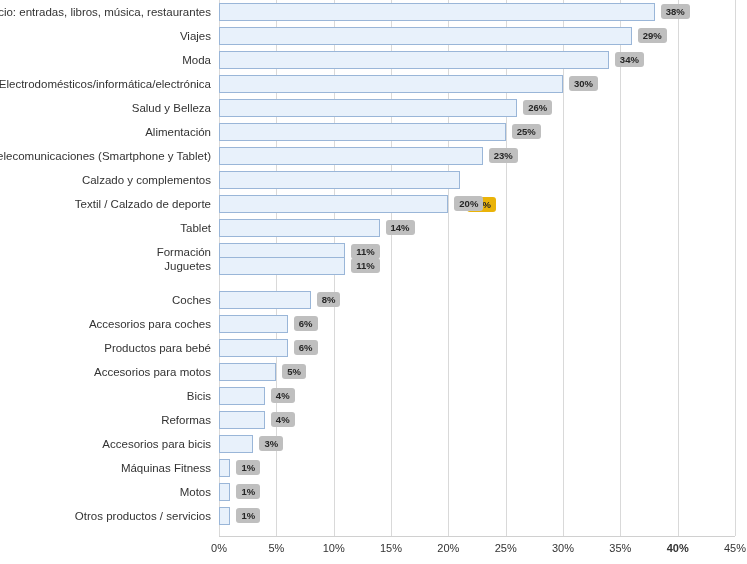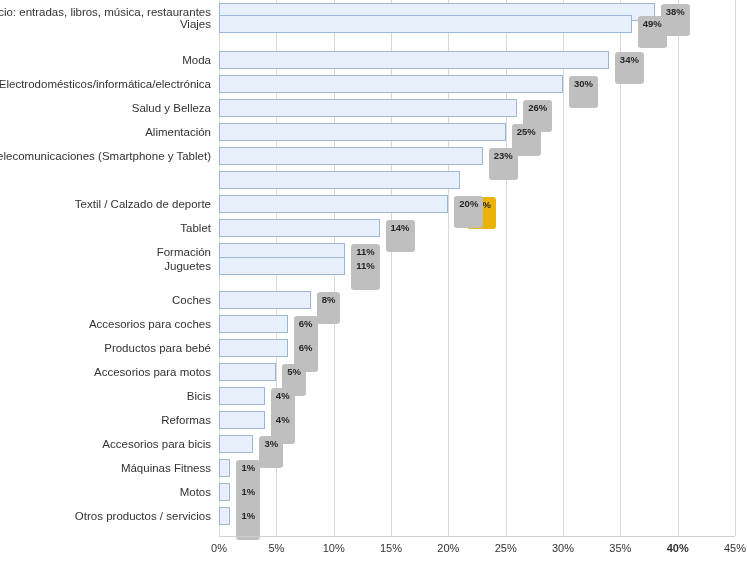--- a/index.html
+++ b/index.html
@@ -70,21 +70,21 @@
     left: 0;
     top: 3px;
     height: 18px;
     background: #e8f1fb;
     border: 1px solid #9ab6d8;
     box-sizing: border-box;
   }
   .val-label {
     position: absolute;
     top: 4px;
-    height: 32px;
+    height: 15px;
     line-height: 16px;
     padding: 0 5px;
     background: #bfbfbf;
     border-radius: 3px;
     font-size: 9.5px;
     font-weight: bold;
     color: #262626;
     white-space: nowrap;
   }
   .axis {
@@ -128,24 +128,24 @@
         <div class="gridline" style="left: 401.333px;"></div>
         <div class="gridline" style="left: 458.667px;"></div>
         <div class="gridline" style="left: 516px;"></div>
       </div>
     <div class="rows" id="rows">
         <div class="row" style="top: 0px;">
           <div class="cat-label">Ocio: entradas, libros, música, restaurantes</div>
           <div class="bar" style="width: 435.733px; background: rgb(232, 241, 251); border-color: rgb(154, 182, 216);"></div>
           <div class="val-label" style="left: 441.733px; background: rgb(191, 191, 191);">38%</div>
         </div>
-        <div class="row" style="top: 12px;">
+        <div class="row" style="top: 24px;">
           <div class="cat-label">Viajes</div>
           <div class="bar" style="width: 412.8px; background: rgb(232, 241, 251); border-color: rgb(154, 182, 216);"></div>
-          <div class="val-label" style="left: 418.8px; background: rgb(191, 191, 191);">49%</div>
+          <div class="val-label" style="left: 418.8px; background: rgb(191, 191, 191);">29%</div>
         </div>
         <div class="row" style="top: 48px;">
           <div class="cat-label">Moda</div>
           <div class="bar" style="width: 389.867px; background: rgb(232, 241, 251); border-color: rgb(154, 182, 216);"></div>
           <div class="val-label" style="left: 395.867px; background: rgb(191, 191, 191);">34%</div>
         </div>
         <div class="row" style="top: 72px;">
           <div class="cat-label">Electrodomésticos/informática/electrónica</div>
           <div class="bar" style="width: 344px; background: rgb(232, 241, 251); border-color: rgb(154, 182, 216);"></div>
           <div class="val-label" style="left: 350px; background: rgb(191, 191, 191);">30%</div>
@@ -159,20 +159,21 @@
           <div class="cat-label">Alimentación</div>
           <div class="bar" style="width: 286.667px; background: rgb(232, 241, 251); border-color: rgb(154, 182, 216);"></div>
           <div class="val-label" style="left: 292.667px; background: rgb(191, 191, 191);">25%</div>
         </div>
         <div class="row" style="top: 144px;">
           <div class="cat-label">Telecomunicaciones (Smartphone y Tablet)</div>
           <div class="bar" style="width: 263.733px; background: rgb(232, 241, 251); border-color: rgb(154, 182, 216);"></div>
           <div class="val-label" style="left: 269.733px; background: rgb(191, 191, 191);">23%</div>
         </div>
         <div class="row" style="top: 168px;">
+          <div class="cat-label">Calzado y complementos</div>
           <div class="bar" style="width: 240.8px; background: rgb(232, 241, 251); border-color: rgb(154, 182, 216);"></div>
           <div class="val-label" style="left: 248px; background: #eab308; margin-top: 25px;">21%</div>
         </div>
         <div class="row" style="top: 192px;">
           <div class="cat-label">Textil / Calzado de deporte</div>
           <div class="bar" style="width: 229.333px; background: rgb(232, 241, 251); border-color: rgb(154, 182, 216);"></div>
           <div class="val-label" style="left: 235.333px; background: rgb(191, 191, 191);">20%</div>
         </div>
         <div class="row" style="top: 216px;">
           <div class="cat-label">Tablet</div>

